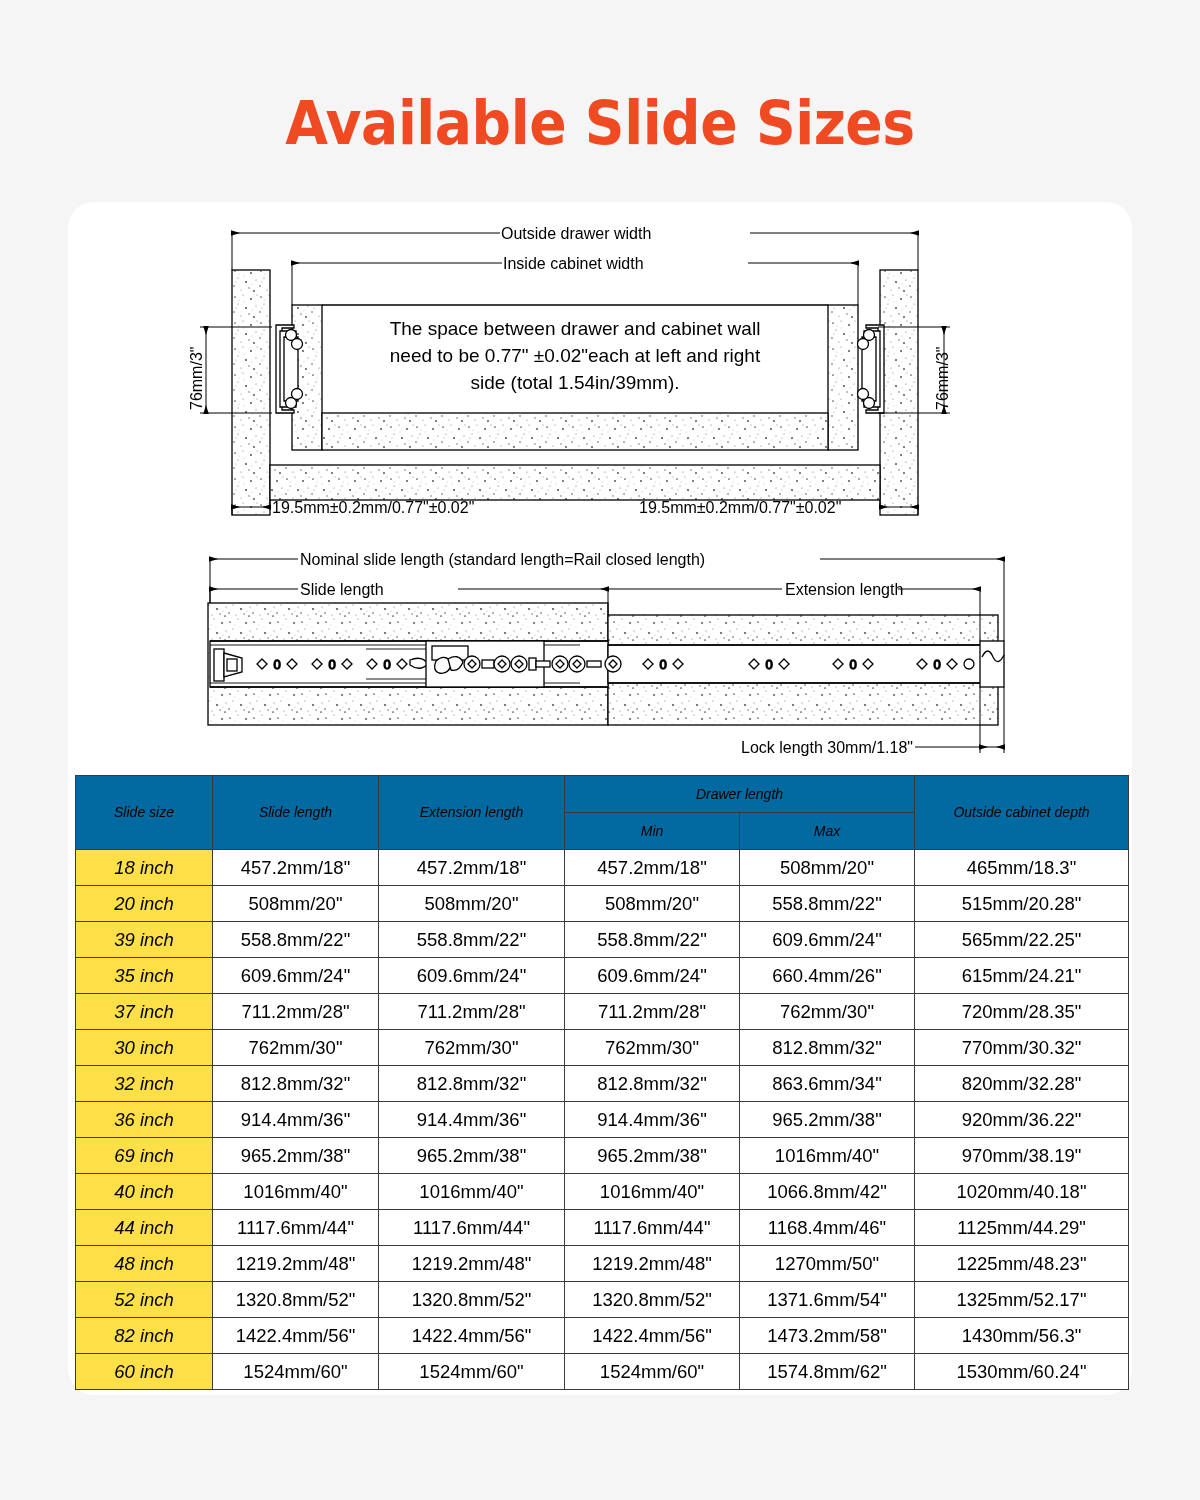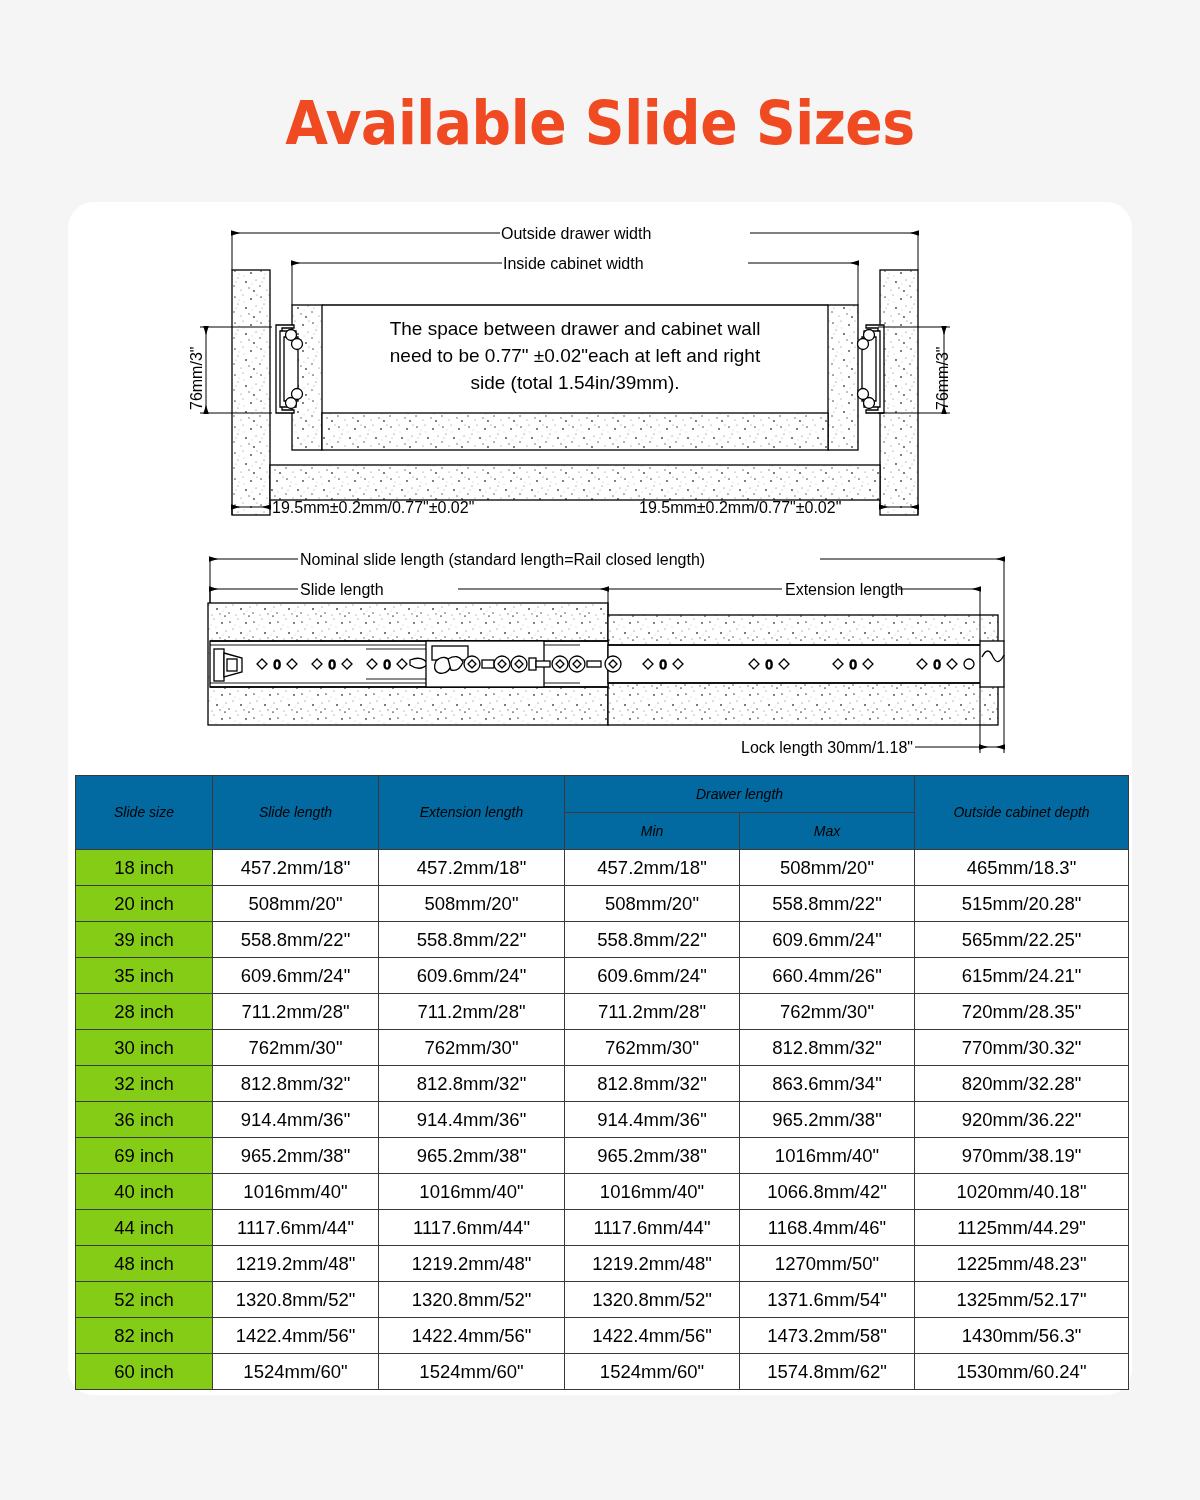--- a/index.html
+++ b/index.html
@@ -62,21 +62,22 @@
     font-weight:normal;
   }
   table.spec thead th {
     background:#0369a1;
     font-size:14px;
     font-style:italic;
   }
   table.spec thead th.hhalf { height:36px; line-height:36px; }
   table.spec tbody td { background:#ffffff; }
   table.spec tbody td.sz {
-    background:#84cc16;
+    background:#fde047;
+    font-style:italic;
   }
   col.c1 { width:137px; }
   col.c2 { width:166px; }
   col.c3 { width:186px; }
   col.c4 { width:175px; }
   col.c5 { width:175px; }
   col.c6 { width:214px; }
 </style>
 </head>
 <body>
@@ -369,21 +370,21 @@
         </tr>
         <tr>
           <td class="sz">35 inch</td>
           <td>609.6mm/24"</td>
           <td>609.6mm/24"</td>
           <td>609.6mm/24"</td>
           <td>660.4mm/26"</td>
           <td>615mm/24.21"</td>
         </tr>
         <tr>
-          <td class="sz">28 inch</td>
+          <td class="sz">37 inch</td>
           <td>711.2mm/28"</td>
           <td>711.2mm/28"</td>
           <td>711.2mm/28"</td>
           <td>762mm/30"</td>
           <td>720mm/28.35"</td>
         </tr>
         <tr>
           <td class="sz">30 inch</td>
           <td>762mm/30"</td>
           <td>762mm/30"</td>

